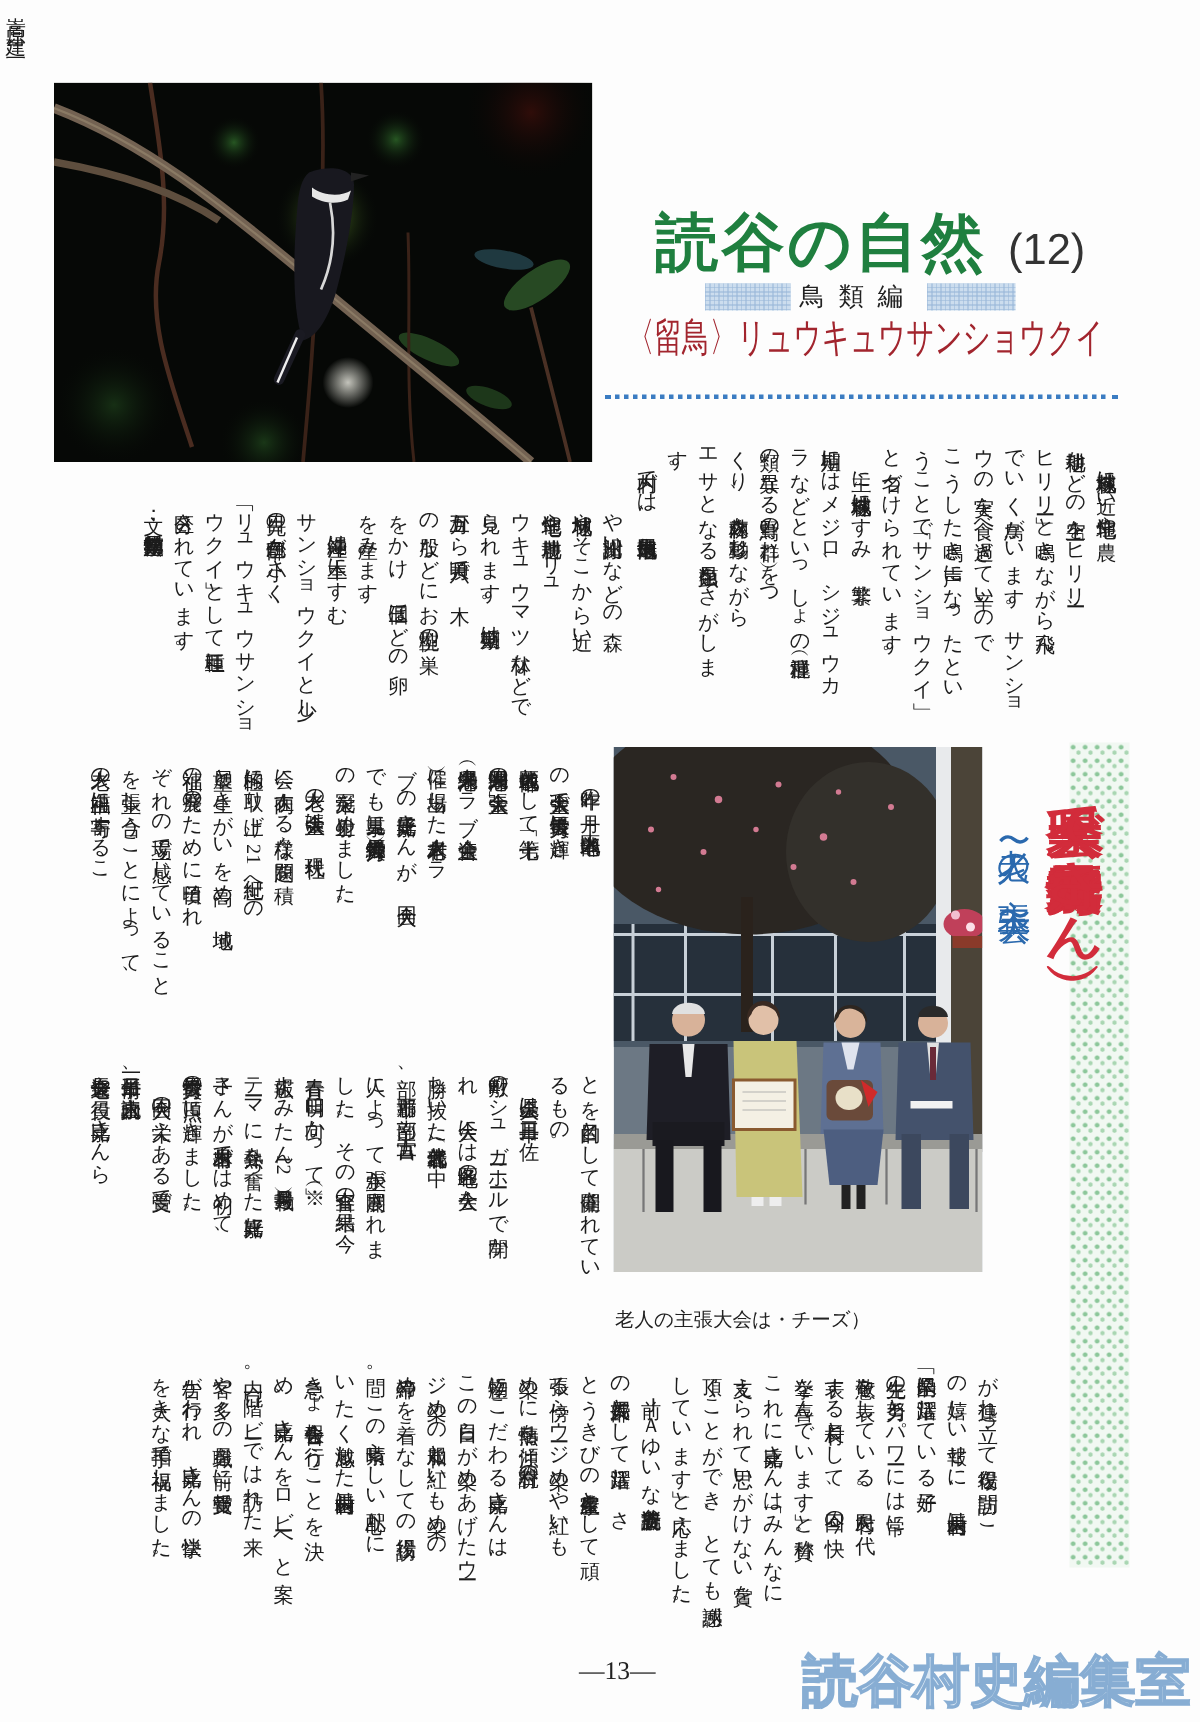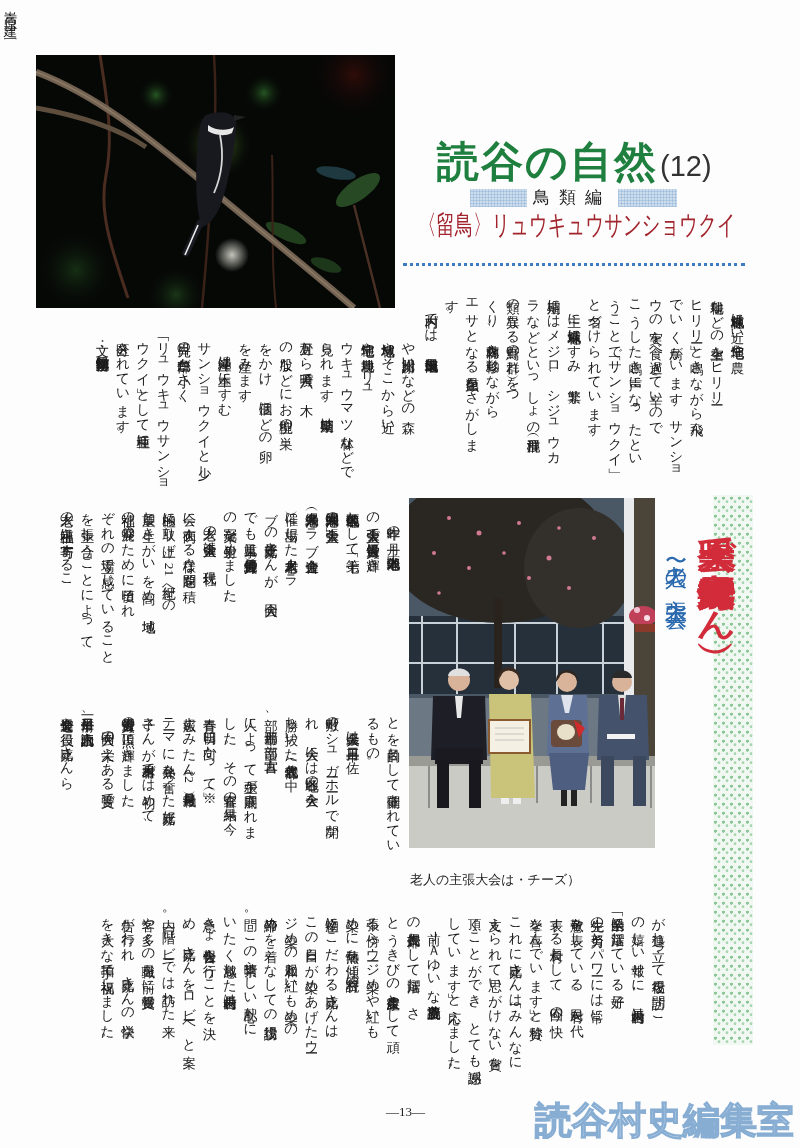--- a/index.html
+++ b/index.html
@@ -23,21 +23,21 @@
 
   
   .vblock{position:absolute;writing-mode:vertical-rl;font-size:13.5px;line-height:20.4px;
           font-family:"Liberation Serif","DejaVu Serif",serif;color:var(--text_ink);}
   .vblock .col{white-space:nowrap;}
   .vblock .col.ind{padding-top:13.5px;}
 
   
   .series-title{left:437px;top:134px;display:flex;align-items:baseline;white-space:nowrap;}
   .series-title .name{font-size:42px;letter-spacing:2px;color:var(--series_title_green);font-weight:bold;font-family:Liberation Serif, serif;}
-  .series-title .num{font-family:"Liberation Sans","DejaVu Sans",sans-serif;font-size:29px;color:#333;margin-left:2px;}
+  .series-title .num{font-family:"Liberation Sans","DejaVu Sans",sans-serif;font-size:29px;color:#333;margin-left:14px;}
   .cat-box{top:189px;height:18px;
     background:
       repeating-linear-gradient(0deg, rgba(120,160,205,.55) 0 1px, transparent 1px 3px),
       repeating-linear-gradient(90deg, rgba(120,160,205,.55) 0 1px, transparent 1px 3px),
       var(--category_box_blue);
     opacity:.75;}
   .cat-label{left:533px;top:186px;font-family:Liberation Mono, monospace;font-size:17px;letter-spacing:9px;color:#222;white-space:nowrap;}
   .species-title{left:418px;top:207px;font-size:27px;color:var(--species_title_red);white-space:nowrap;
                  transform:scaleX(.68);transform-origin:left top;}
   .dot-rule{left:403px;top:263px;width:342px;height:0;border-top:3px dotted var(--rule_blue);}
@@ -50,21 +50,21 @@
       radial-gradient(circle at 75% 75%, #a9d6b2 1.2px, transparent 1.7px) 0 0/8px 9px,
       #f1f8f2;}
   .headline{left:697px;top:515px;width:40px;writing-mode:vertical-rl;font-family:"Liberation Sans","DejaVu Sans",sans-serif;
             font-weight:bold;font-size:32px;line-height:40px;color:var(--headline_red);white-space:nowrap;
             transform:scaleX(1.2);transform-origin:center top;}
   .subheadline{left:663px;top:545px;width:26px;writing-mode:vertical-rl;font-size:22px;line-height:26px;letter-spacing:3px;
                color:var(--subheadline_blue);white-space:nowrap;}
   .caption{left:410px;font-family:"Liberation Sans","DejaVu Sans",sans-serif;font-size:13px;line-height:19px;color:#222;white-space:nowrap;}
 
   
-  .page-num{left:386px;top:1104px;font-size:13px;color:#222;white-space:nowrap;}
+  .page-num{left:386px;top:1104px;font-size:17px;color:#222;white-space:nowrap;}
   .watermark{left:502px;top:1096px;font-family:Liberation Mono, monospace;font-weight:bold;font-size:37px;
              color:var(--watermark_fill);-webkit-text-stroke:1.2px var(--watermark_stroke);white-space:nowrap;letter-spacing:0px;padding-left:33px;}
 </style>
 </head>
 <body>
 
 <div id="page">
 
   <div class="photo" style="left:36px;top:55px;width:359px;height:253px;">
     <svg viewBox="0 0 359 253" preserveAspectRatio="none">

